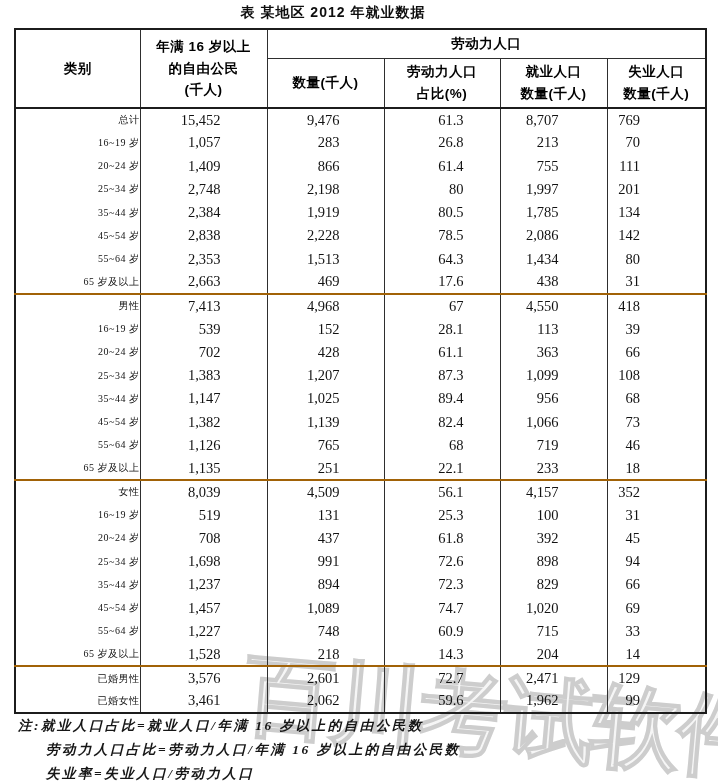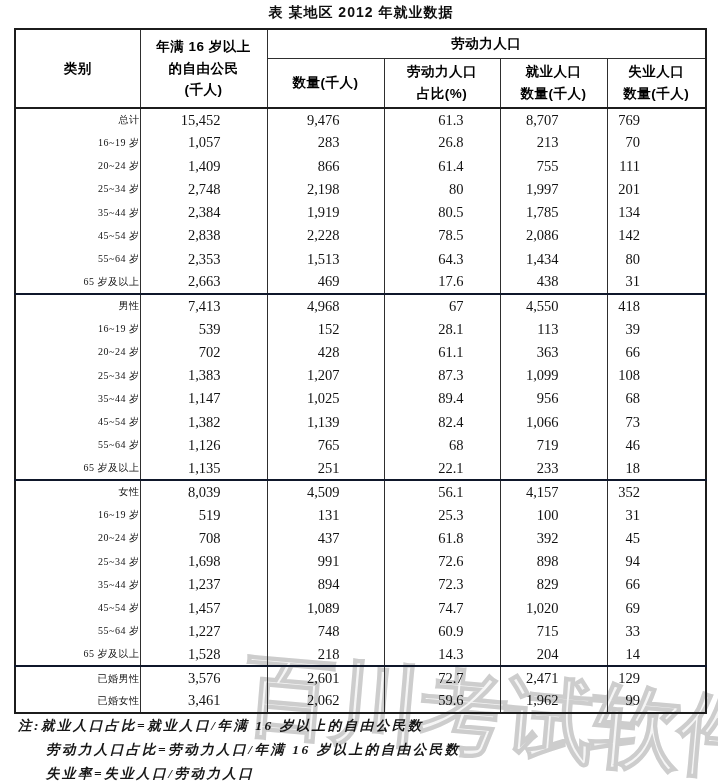--- a/index.html
+++ b/index.html
@@ -3,21 +3,21 @@
 <meta charset="utf-8">
 <style>
   * { margin:0; padding:0; box-sizing:border-box; }
   html,body { width:718px; height:784px; background:#ffffff; overflow:hidden; }
   body { position:relative; font-family:"Liberation Serif", serif; color:#141414;
          -webkit-font-smoothing:antialiased; }
 
   .page-title {
     position:absolute; top:4px; left:0; width:666px; text-align:center;
     font-family:"Liberation Sans", sans-serif; font-weight:bold;
-    font-size:14px; letter-spacing:1px; color:#0e0e0e; z-index:2;margin-left:28px;
+    font-size:14px; letter-spacing:1px; color:#0e0e0e; z-index:2;
   }
 
   .watermark {
     position:absolute; left:250px; top:634px; z-index:0;
     font-family:"Liberation Sans", sans-serif; font-weight:bold;
     font-size:90px; letter-spacing:-3px; white-space:nowrap;
     transform:rotate(5deg); transform-origin:left top;
     color:rgba(205,205,205,0.18);
     -webkit-text-stroke:1.5px #cdcdcd;
   }
@@ -46,21 +46,21 @@
     height:23.27px; font-size:14.5px; color:#121212;
     vertical-align:middle; border-top:none; border-bottom:none;
   }
   tbody td.cat { text-align:right; font-size:10px; letter-spacing:0.5px; }
   tbody td.num { text-align:right; font-family:"Liberation Serif", serif; }
   tbody td.c1 { padding-right:46px; }
   tbody td.c2 { padding-right:44px; }
   tbody td.c3 { padding-right:36px; }
   tbody td.c4 { padding-right:48px; }
   tbody td.c5 { padding-right:65px; }
-  tbody tr.section-start td { border-top:2px solid #0f172a; }
+  tbody tr.section-start td { border-top:2px solid #a16207; }
 
   .notes {
     position:absolute; left:18px; top:714px; width:690px; z-index:2;
     font-family:"Liberation Serif", serif; font-style:italic;
     font-size:13.5px; font-weight:bold; color:#161616;
     letter-spacing:2.5px; line-height:24px;
   }
   .notes .note-line { white-space:nowrap; }
   .notes .indent { padding-left:28px; }
 </style>

